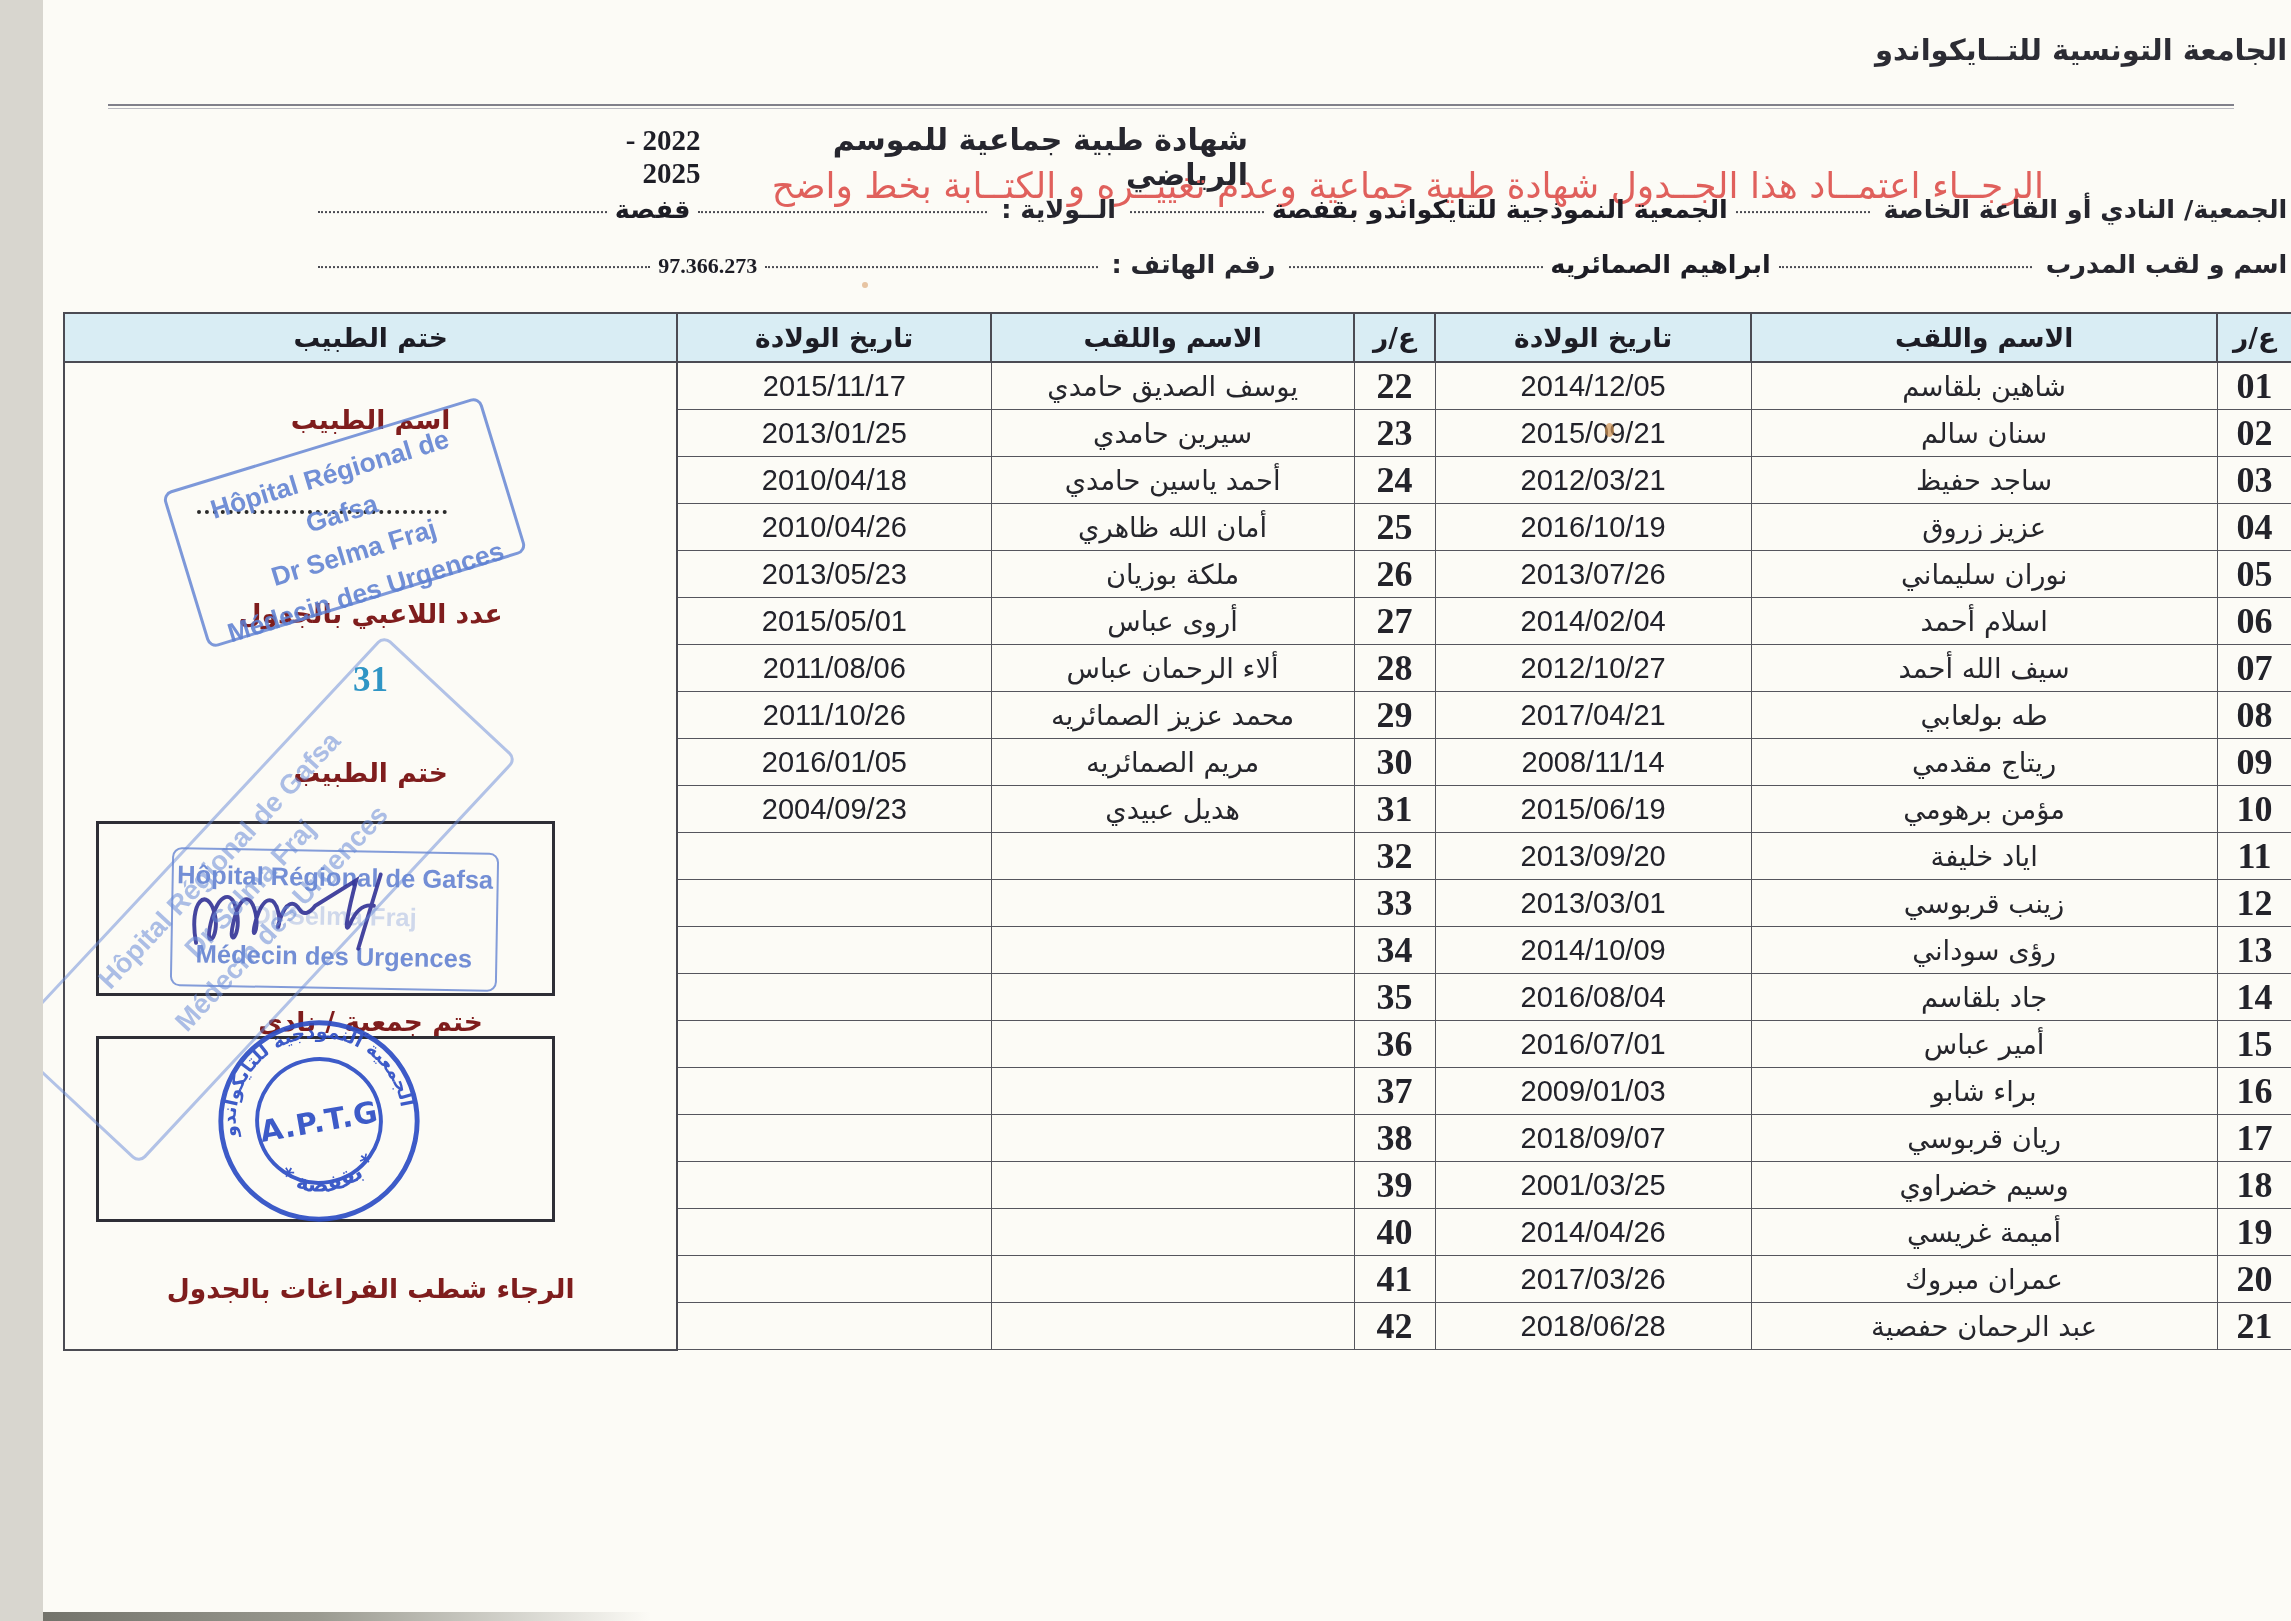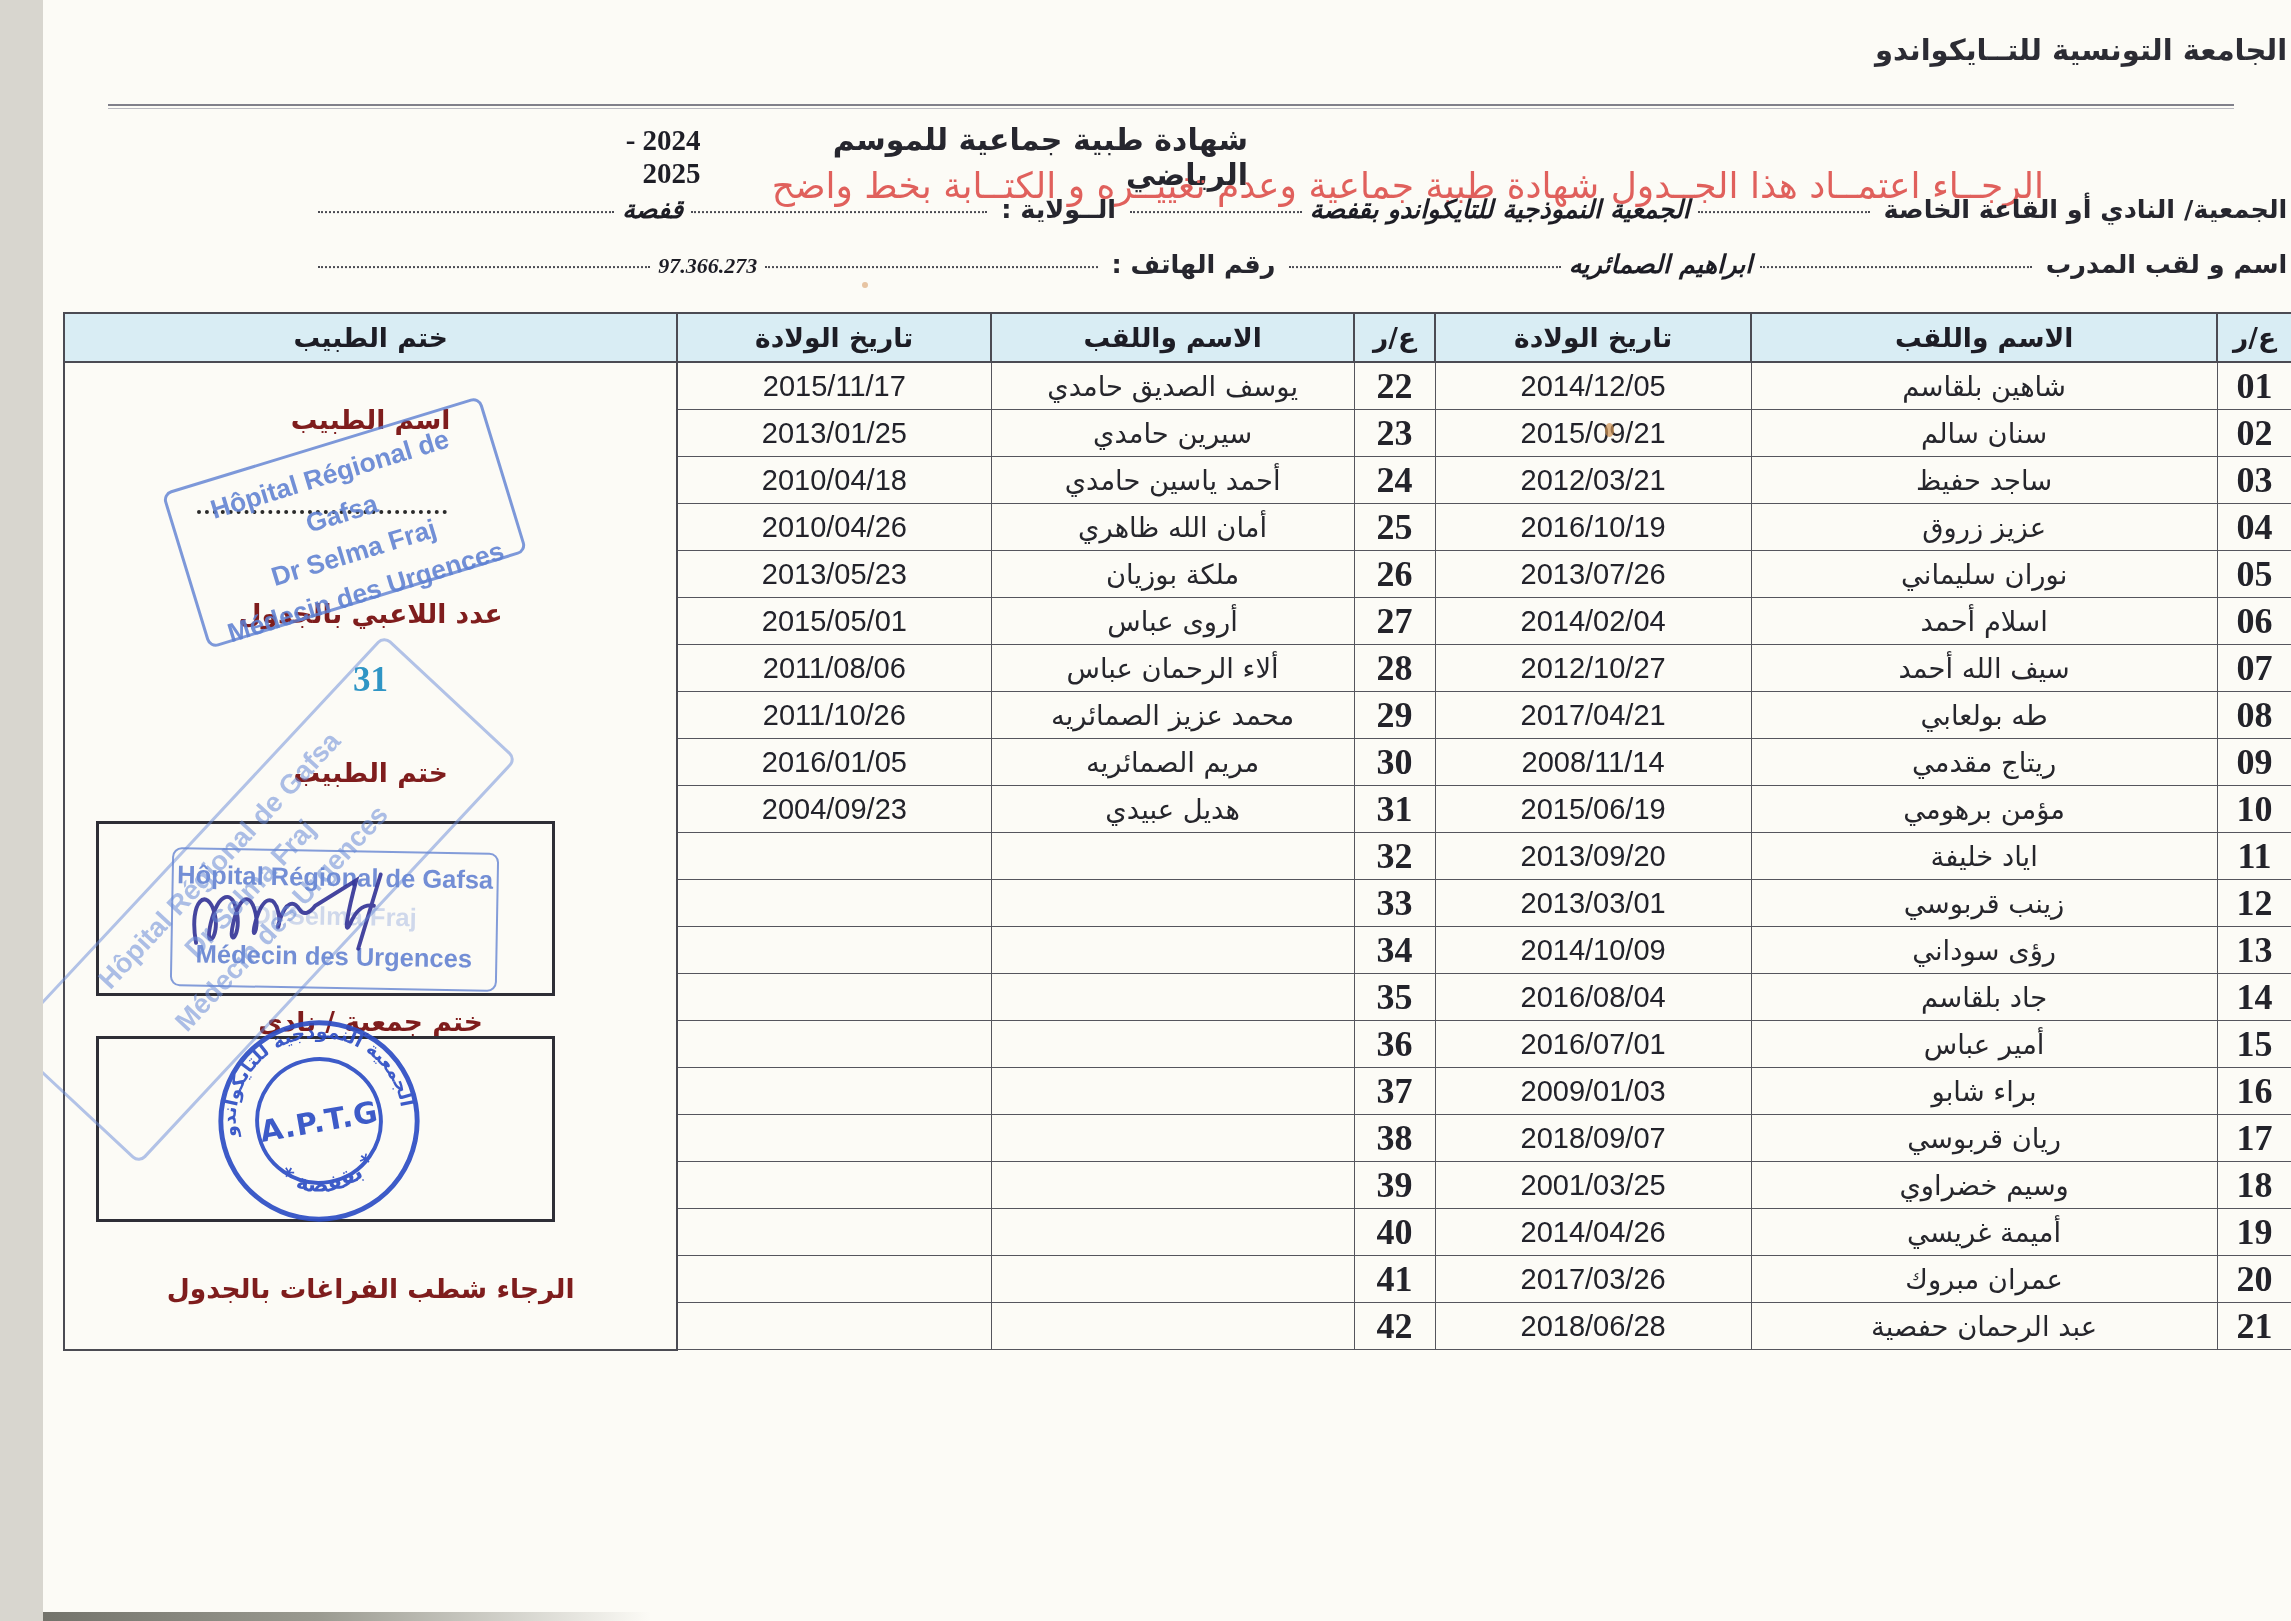--- a/index.html
+++ b/index.html
@@ -13,21 +13,21 @@
   .top-rule{position:absolute; top:104px; right:65px; left:65px; border-top:2.9px solid #80808a; height:2px; border-bottom:1px solid #b9b9c0;}
   .title-row{position:absolute; top:122px; left:529px; width:676px; display:flex; gap:45px; align-items:baseline; font-weight:bold;}
   .doc-title{font-size:30px; color:#26262e;}
   .season{font-size:29px; font-family:"Liberation Serif",serif; color:#1e1e26;}
   .red-note{position:absolute; top:165px; left:0; right:255px; text-align:right; font-size:36px; font-weight:normal; color:#e0605c;}
   
   .form-line{position:absolute; right:7.8px; left:265px; display:flex; align-items:baseline; font-size:25.5px; font-weight:bold; color:#26262e; white-space:nowrap;}
   .fl-1{top:194px;}
   .fl-2{top:249px;}
   .form-label{padding:0 3.9px;}
-  .leader{display:flex; align-items:baseline; margin:0 9.8px; min-width:0;font-style:italic;}
+  .leader{display:flex; align-items:baseline; margin:0 9.8px; min-width:0;}
   .leader .val{padding:0 7.8px; color:#1d1d25;}
   .leader::before,.leader::after{content:""; flex:1; border-bottom:2.9px dotted #4a4a52; transform:translateY(-4.9px);}
   .lead-club{flex:2.1;}
   .lead-state{flex:1.9;}
   .lead-coach{flex:2.0;}
   .lead-phone{flex:2.1;}
   .phone-val{font-family:"Liberation Serif",serif; font-size:22px;}
   
   table.roster{position:absolute; top:312px; right:5.9px; width:2227px; border-collapse:collapse; table-layout:fixed;}
   .roster th{height:47px; background:#d9edf4; border:2.5px solid #4b4b53; font-size:26.5px; font-weight:bold; color:#1d1d25; padding:0;}
@@ -68,21 +68,21 @@
 </head>
 <body>
 
 <div class="page">
 
   <div class="org-name">الجامعة التونسية للتــايكواندو</div>
   <div class="top-rule"></div>
 
   <div class="title-row">
     <span class="doc-title">شهادة طبية جماعية للموسم الرياضي</span>
-    <span class="season">2024 - 2025</span>
+    <span class="season">2022 - 2025</span>
   </div>
 
   <div class="red-note">الرجــاء اعتمــاد هذا الجــدول  شهادة طبية جماعية وعدم تغييــره و الكتــابة بخط واضح</div>
 
   <div class="form-line fl-1">
     <span class="form-label">الجمعية/ النادي أو القاعة الخاصة</span>
     <span class="leader lead-club">
       <span class="val">الجمعية النموذجية للتايكواندو بقفصة</span>
     </span>
     <span class="form-label">الــولاية :</span>

